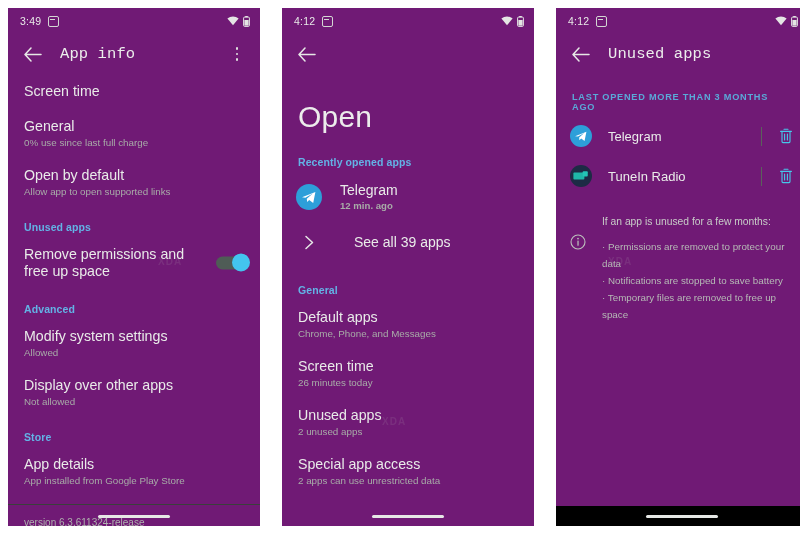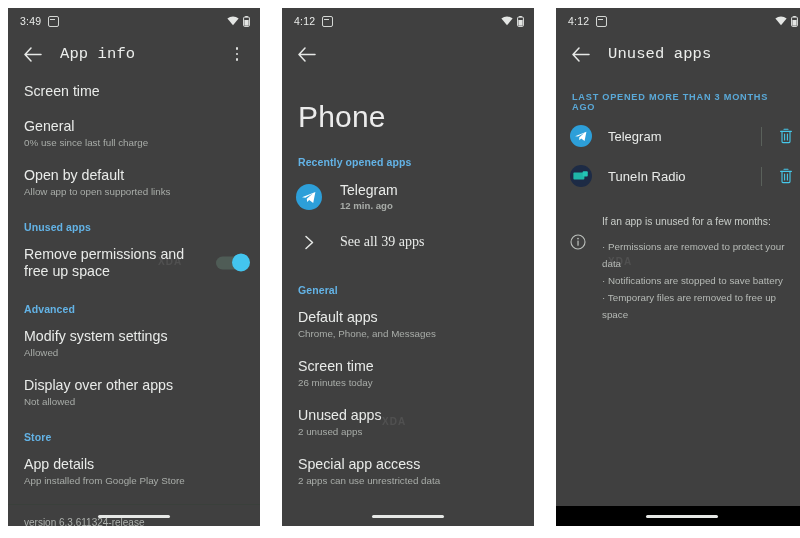--- a/index.html
+++ b/index.html
@@ -15,21 +15,21 @@
     display: flex;
     width: 800px;
     height: 538px;
     background: #ffffff;
   }
   .phone {
     position: relative;
     width: 252px;
     height: 518px;
     margin: 8px 0 12px 8px;
-    background: #404040;
+    background: #701a75;
     overflow: hidden;
     flex: 0 0 auto;
   }
   .phone.p2 { margin-left: 22px; }
   .phone.p3 { margin-left: 22px; }
 
   
   .statusbar {
     height: 26px;
     display: flex;
@@ -151,21 +151,21 @@
   .approw .an { color: #e9ebe9; font-size: 14px; line-height: 17px; }
   .approw .asub { color: #a8aca8; font-size: 9.6px; line-height: 12px; margin-top: 1px; font-weight: bold;}
 
   .seeall {
     display: flex;
     align-items: center;
     padding: 12px 14px;
     cursor: pointer;
   }
   .seeall .chev { width: 26px; display:flex; align-items:center; justify-content:center; }
-  .seeall .lbl { margin-left: 18px; color: #e9ebe9; font-size: 14px; font-family: Liberation Serif, serif; }
+  .seeall .lbl { margin-left: 32px; color: #e9ebe9; font-size: 14px; }
 
   
   .urow {
     display: flex;
     align-items: center;
     padding: 9px 12px 9px 14px;
     cursor: pointer;
   }
   .urow .ic { width: 22px; height: 22px; flex:0 0 auto; }
   .urow .nm { margin-left: 16px; color: #e9ebe9; font-size: 13px; flex: 1 1 auto; }
@@ -330,21 +330,21 @@
 
     <div class="appbar">
       <span class="back">
         <svg width="18" height="15" viewBox="0 0 18 15">
             <path d="M7 1 1 7.5 7 14M1.3 7.5H17" stroke="#e6e8e6" stroke-width="1.5" fill="none" stroke-linecap="round" stroke-linejoin="round"></path>
           </svg>
       </span>
       <span class="title"></span>
     </div>
 
-    <div class="bigtitle">Phone</div>
+    <div class="bigtitle">Open</div>
 
     <div class="content">
       <div class="section-head" style="padding-top:22px;">Recently opened apps</div>
 
       <div class="approw">
         <span class="ic">
           <svg width="26" height="26" viewBox="0 0 26 26">
               <circle cx="13" cy="13" r="13" fill="#2d9fd9"></circle>
               <path d="M6 13.2 19.4 8l-2.2 11-4-3.1-2.1 2-0.3-3.1 6-5.4-7.4 4.3L6 13.2z" fill="#ffffff"></path>
             </svg>

